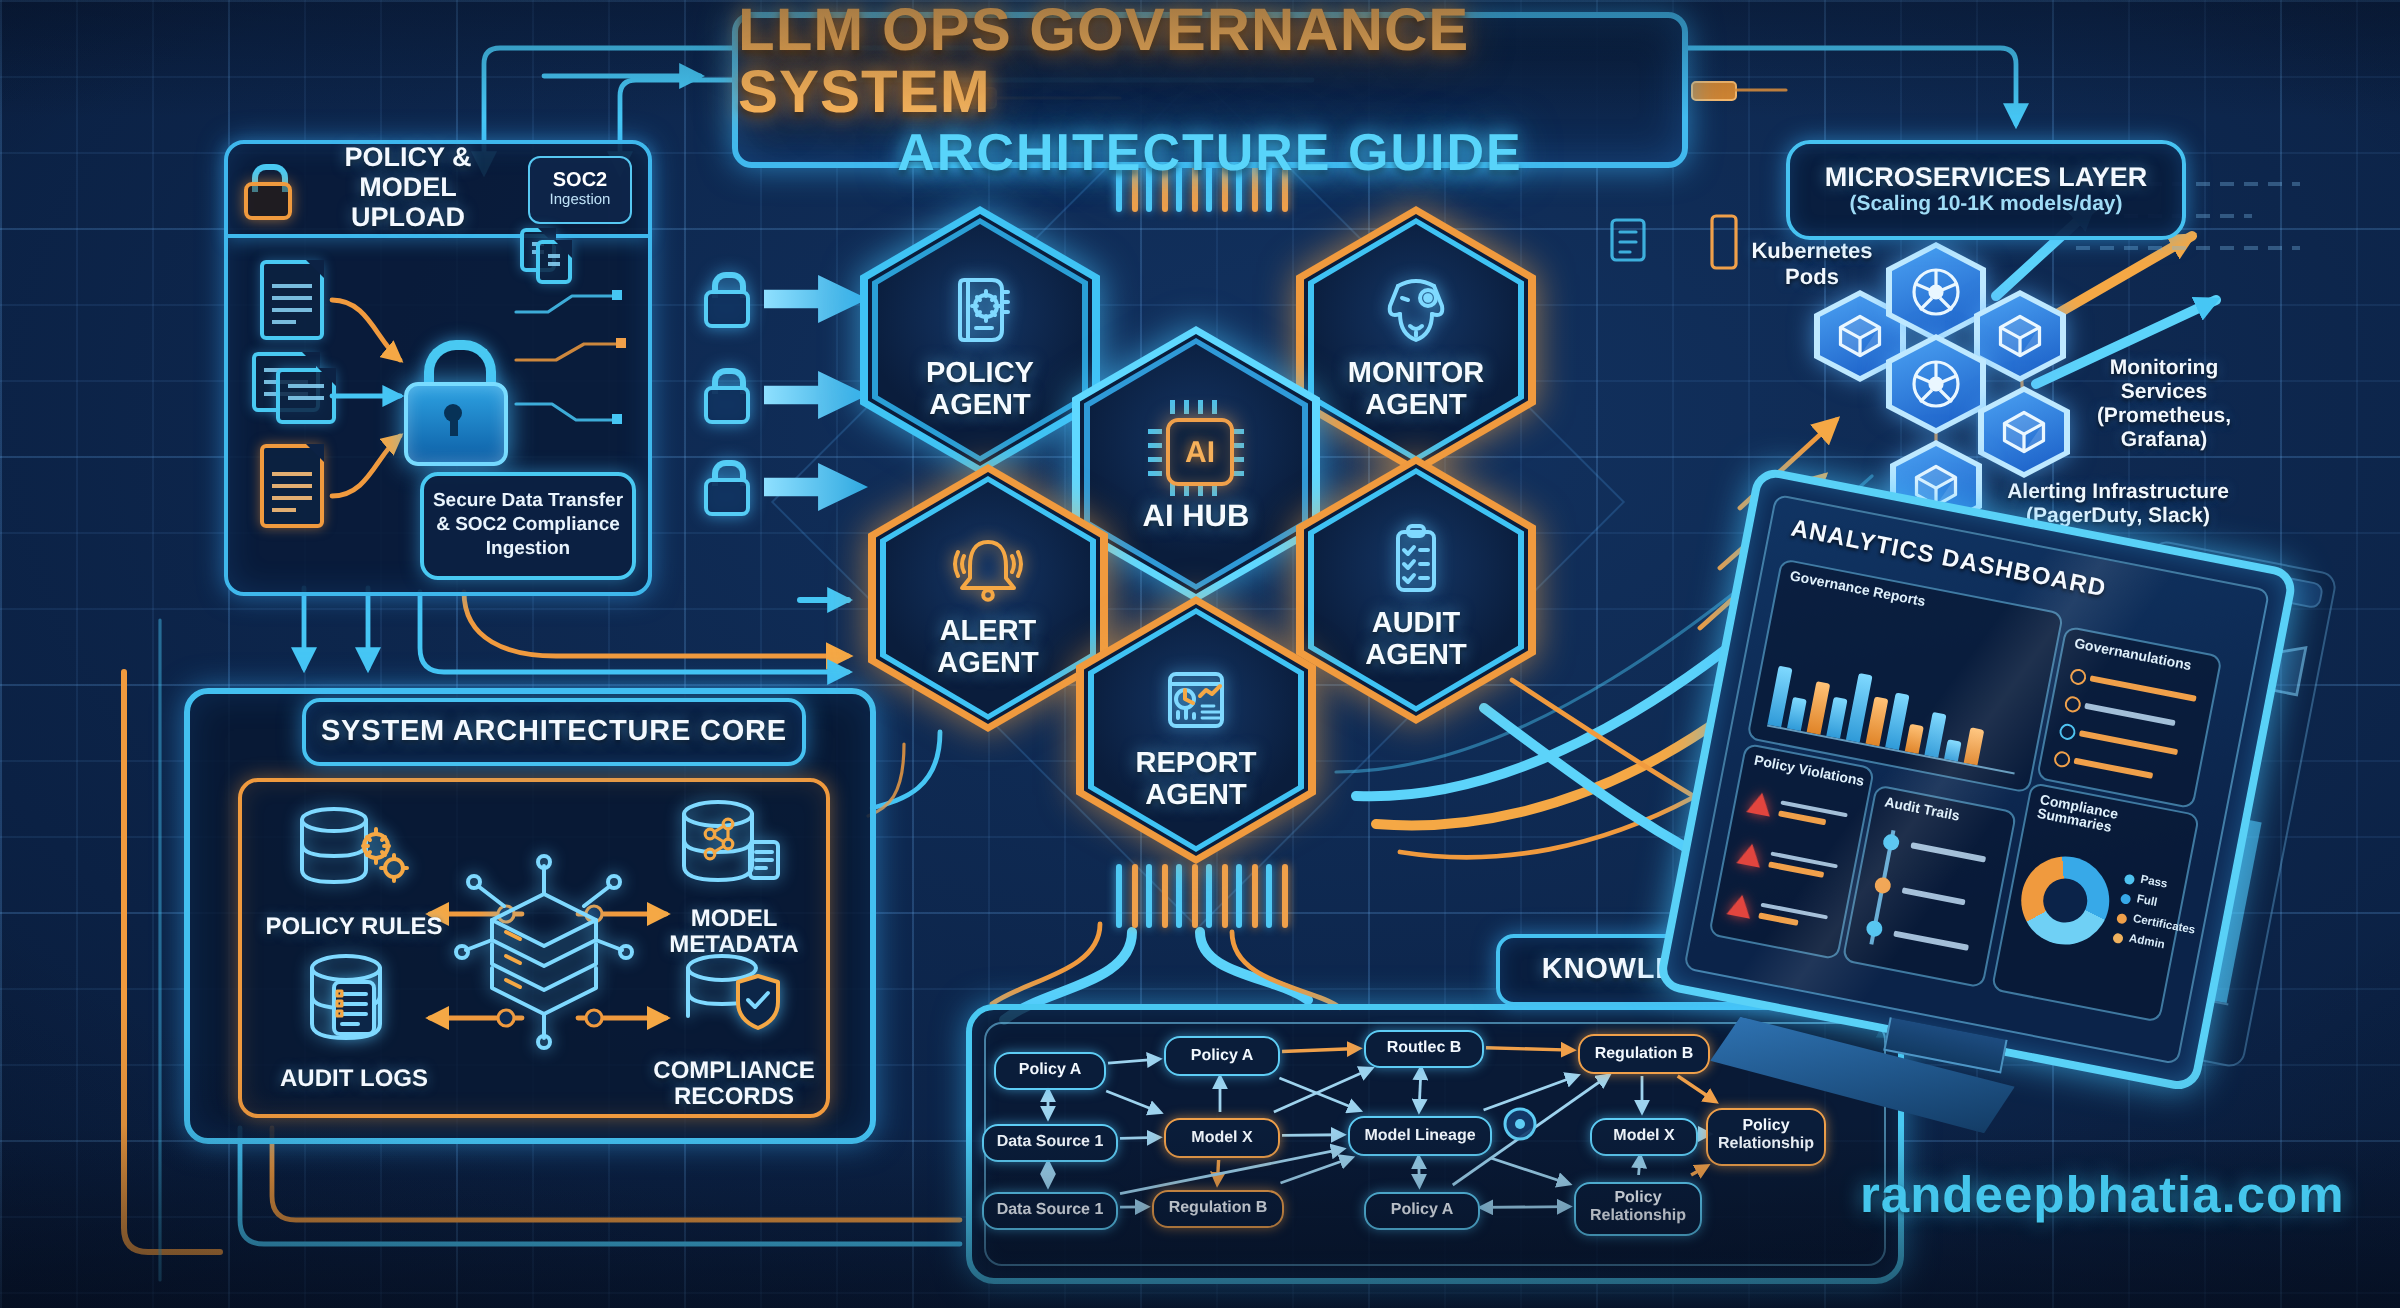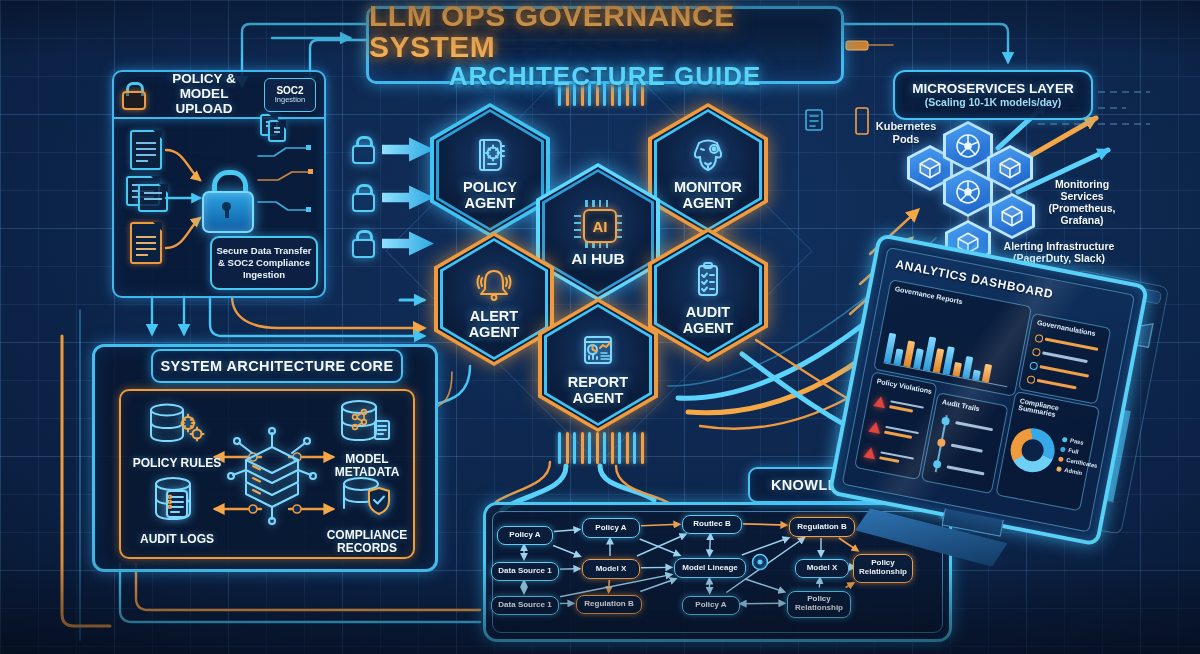--- a/index.html
+++ b/index.html
@@ -849,14 +849,15 @@
                 <span>Admin</span>
               </div>
           </div>
         </div>
       </div>
     </div>
     <div class="m-neck"></div>
     <div class="kbd"></div>
   </div>
 
+  <div class="abs watermark">randeepbhatia.com</div>
   <div class="vig"></div>
 </div>
 
 </body></html>

